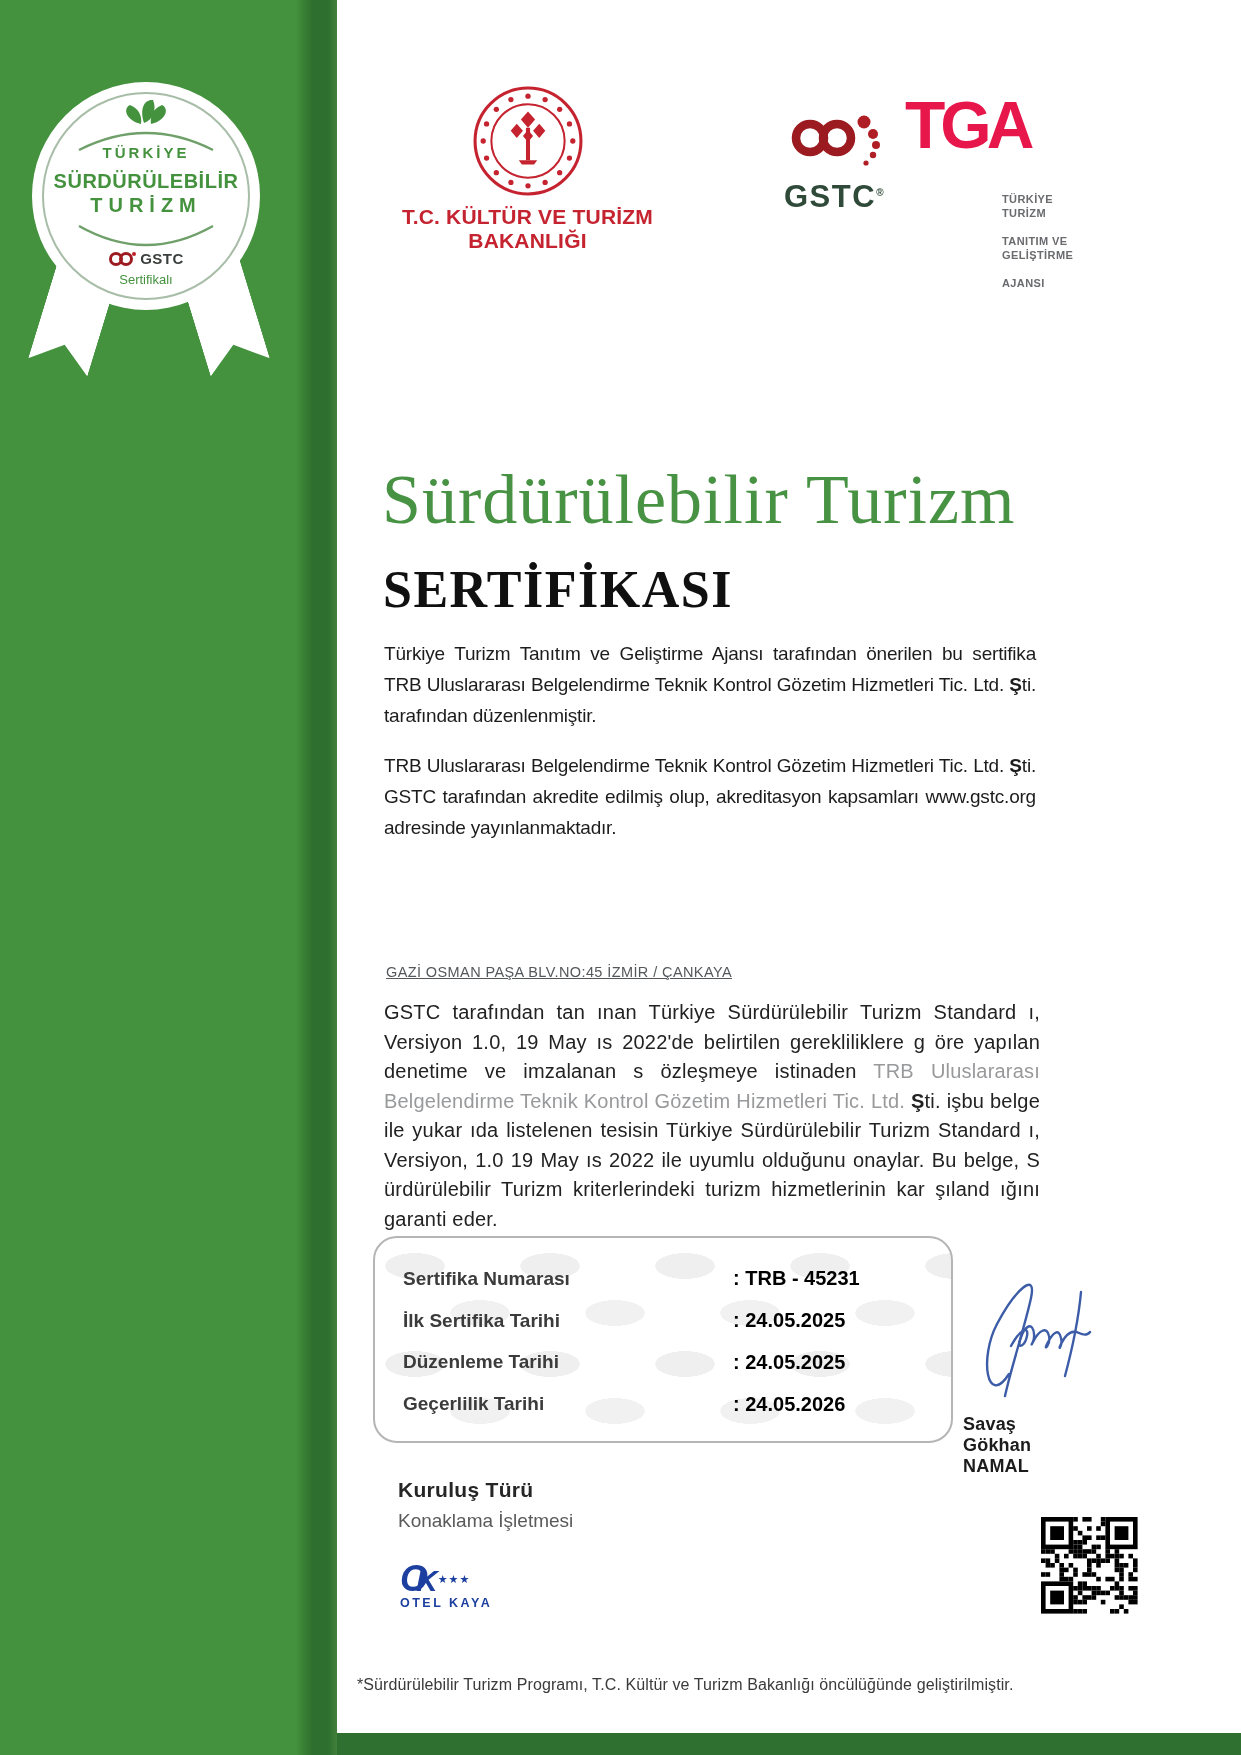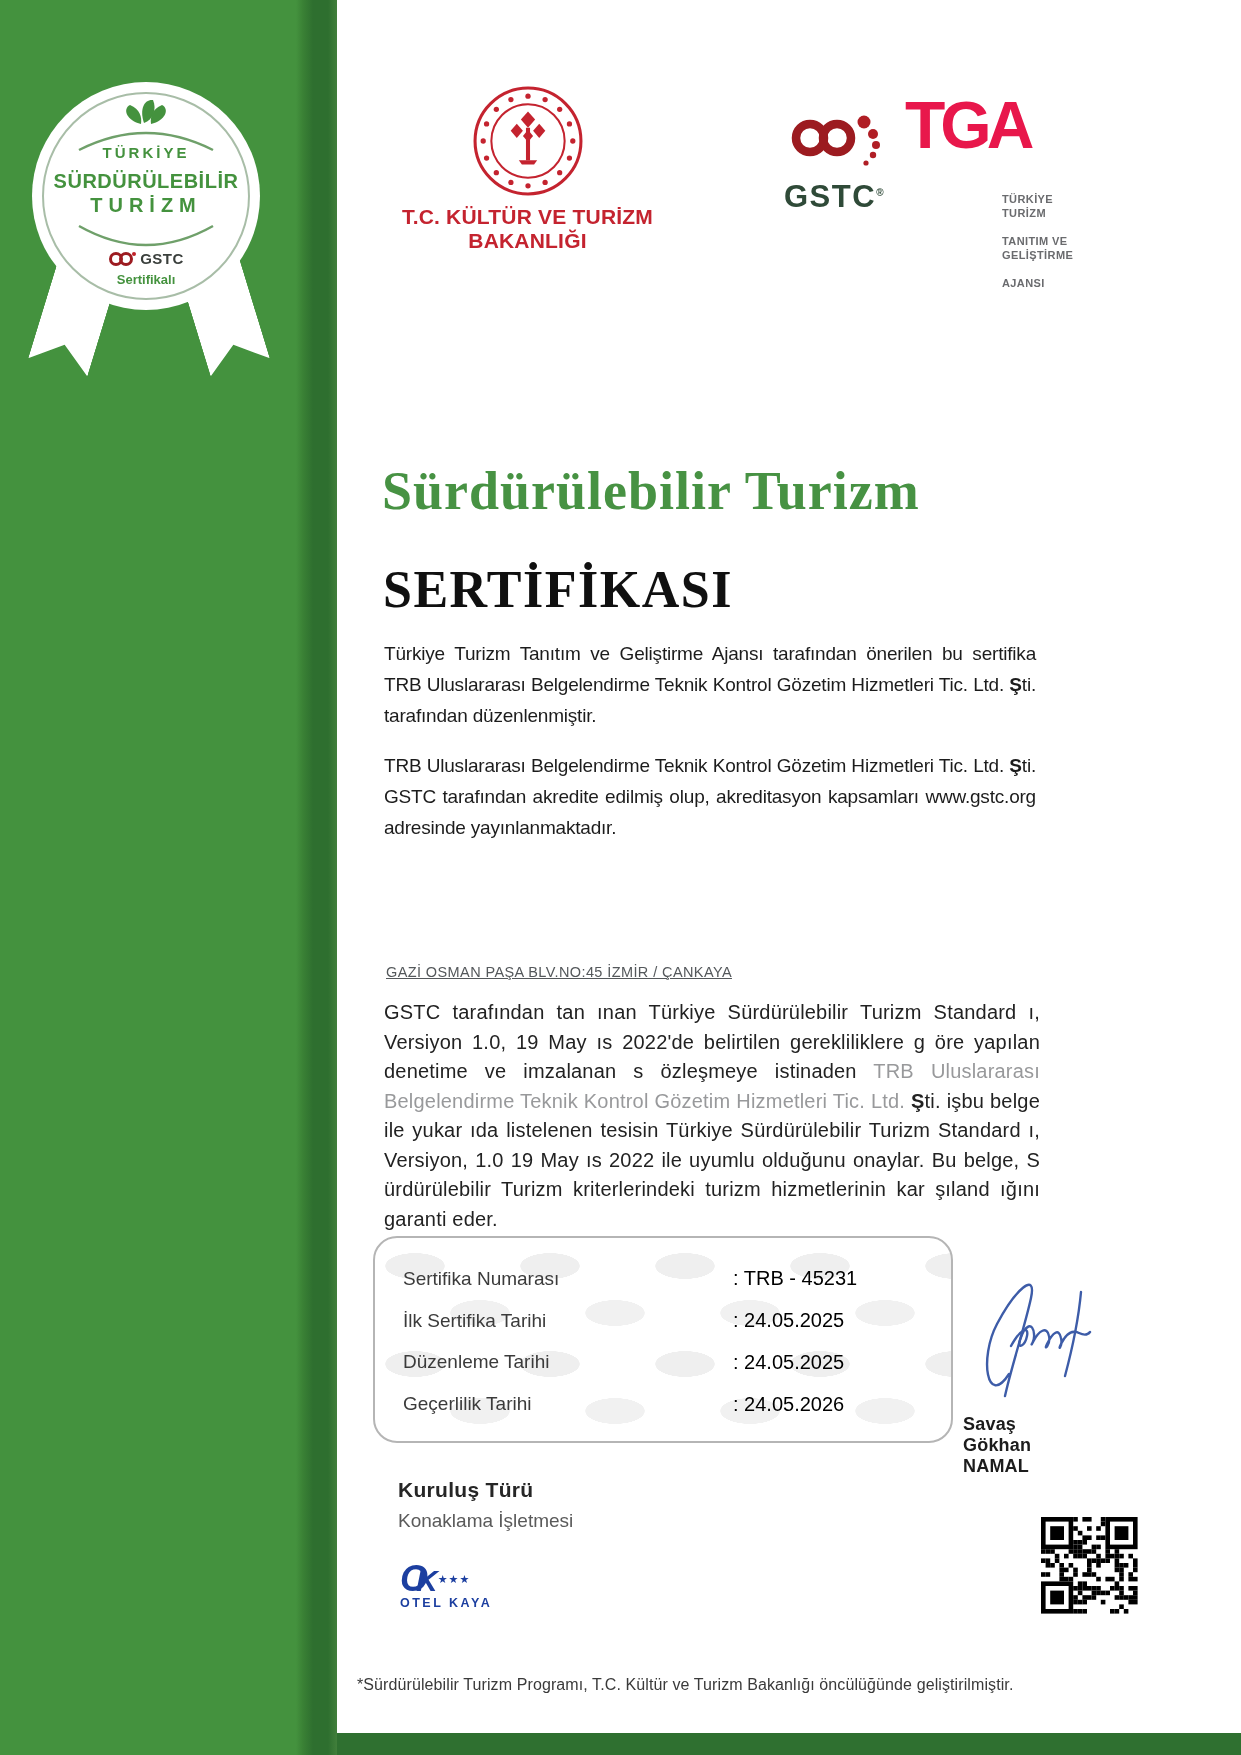--- a/index.html
+++ b/index.html
@@ -26,21 +26,21 @@
   .badge-leaves { position:absolute; left:79px; top:14px; }
   .badge-arc { position:absolute; left:39px; }
   .badge-arc.top { top:42px; }
   .badge-arc.bottom { top:142px; }
   .badge-country { position:absolute; top:62px; width:100%; font-size:15px; font-weight:bold;
     letter-spacing:3px; color:#44923E; }
   .badge-line1 { position:absolute; top:88px; width:100%; font-size:20px; font-weight:bold; color:#44923E; letter-spacing:.5px; }
   .badge-line2 { position:absolute; top:112px; width:100%; font-size:20px; font-weight:bold; color:#44923E; letter-spacing:6px; }
   .badge-gstc { position:absolute; top:168px; width:100%; display:flex; justify-content:center; align-items:center; gap:4px; }
   .badge-gstc-label { font-size:15px; font-weight:bold; color:#3a3f3c; letter-spacing:.5px; }
-  .badge-sert { position:absolute; top:190px; width:100%; font-size:13px; font-weight:bold; color:#44923E; }
+  .badge-sert { position:absolute; top:190px; width:100%; font-size:13px; font-weight:normal; color:#44923E; }
 
   
   .ministry { position:absolute; left:395px; top:85px; width:265px; text-align:center; }
   .ministry-text { margin-top:4px; color:#C4232F; font-weight:bold; font-size:21px; line-height:24px; letter-spacing:.2px; }
   .gstc-logo { position:absolute; left:745px; top:113px; width:140px; text-align:right; }
   .gstc-word { font-size:31px; font-weight:bold; color:#2F4A38; letter-spacing:1.5px; margin-top:2px; }
   .gstc-word sup { font-size:10px; color:#2F4A38; }
   .tga { position:absolute; left:905px; top:92px; }
   .tga-word { font-size:66px; line-height:66px; font-weight:bold; color:#E8174B; letter-spacing:-5px; }
   .tga-sub { position:absolute; left:1002px; top:178px; font-size:11px; line-height:14px;
@@ -49,21 +49,21 @@
   .trb { position:absolute; left:393px; top:300px; width:96px; text-align:center; }
   .trb-word { font-family:"Liberation Serif", serif; font-size:35px; line-height:38px; font-weight:bold; letter-spacing:1px; margin-top:3px; }
   .trb-word .tr { color:#B1282E; } .trb-word .b { color:#6D6E71; }
   .trb-intl { display:inline-block; background:#C1272D; color:#fff; font-size:10.5px; font-weight:bold;
     letter-spacing:.6px; padding:3px 5px; margin-top:2px; }
 
   .cert-code { position:absolute; left:600px; top:420px; font-size:21px; font-weight:bold; color:#0d0d0d; letter-spacing:.2px; }
 
   
   .title-main { position:absolute; left:382px; top:460px; font-family:"Liberation Serif", serif;
-    font-weight:bold; font-size:54px; color:#479243; letter-spacing:1px; }
+    font-weight:normal; font-size:70px; color:#479243; letter-spacing:1px; }
   .title-sub { position:absolute; left:383px; top:560px; font-family:"Liberation Serif", serif;
     font-weight:bold; font-size:52px; color:#101010; letter-spacing:1.5px; }
 
   
   .para { position:absolute; left:384px; width:652px; text-align:justify; color:#1c1c1c;
     font-size:19px; line-height:31px; letter-spacing:-0.2px; }
   .para-1 { top:638px; } .para-2 { top:750px; }
   .hotel-name { position:absolute; left:382px; top:854px; font-size:46px; font-weight:bold; color:#0b0b0b; letter-spacing:-.5px; }
   .address { position:absolute; left:386px; top:964px; font-size:14.5px; color:#54585b; letter-spacing:.4px;text-decoration:underline; }
   .para-main { position:absolute; left:384px; top:998px; width:656px; text-align:justify;
@@ -72,21 +72,21 @@
   b.sharp { font-weight:bold; }
 
   
   .details-box { position:absolute; left:373px; top:1236px; width:580px; height:207px;
     border:2px solid #b5b5b5; border-radius:24px;
     background-color:#fff;
     background-image:
       radial-gradient(ellipse 30px 13px at 40px 28px, #efefef 98%, transparent 100%),
       radial-gradient(ellipse 30px 13px at 105px 75px, #f1f1f1 98%, transparent 100%);
     background-size:135px 98px;
-    display:grid; grid-template-rows:repeat(4,1fr); padding:20px 10px 16px 28px;
+    display:grid; grid-template-rows:repeat(4,1fr); padding:20px 10px 16px 28px;font-weight:bold;
   }
   .details-row { display:grid; grid-template-columns:330px 1fr; align-items:center; }
   .details-label { font-size:19px; color:#3b3b3b; }
   .details-value { font-size:20px; color:#000; }
 
   
   .signature-svg { position:absolute; left:975px; top:1262px; }
   .signatory { position:absolute; left:963px; top:1414px; font-size:18px; font-weight:bold; color:#1c1c1c; letter-spacing:.2px; }
 
   

